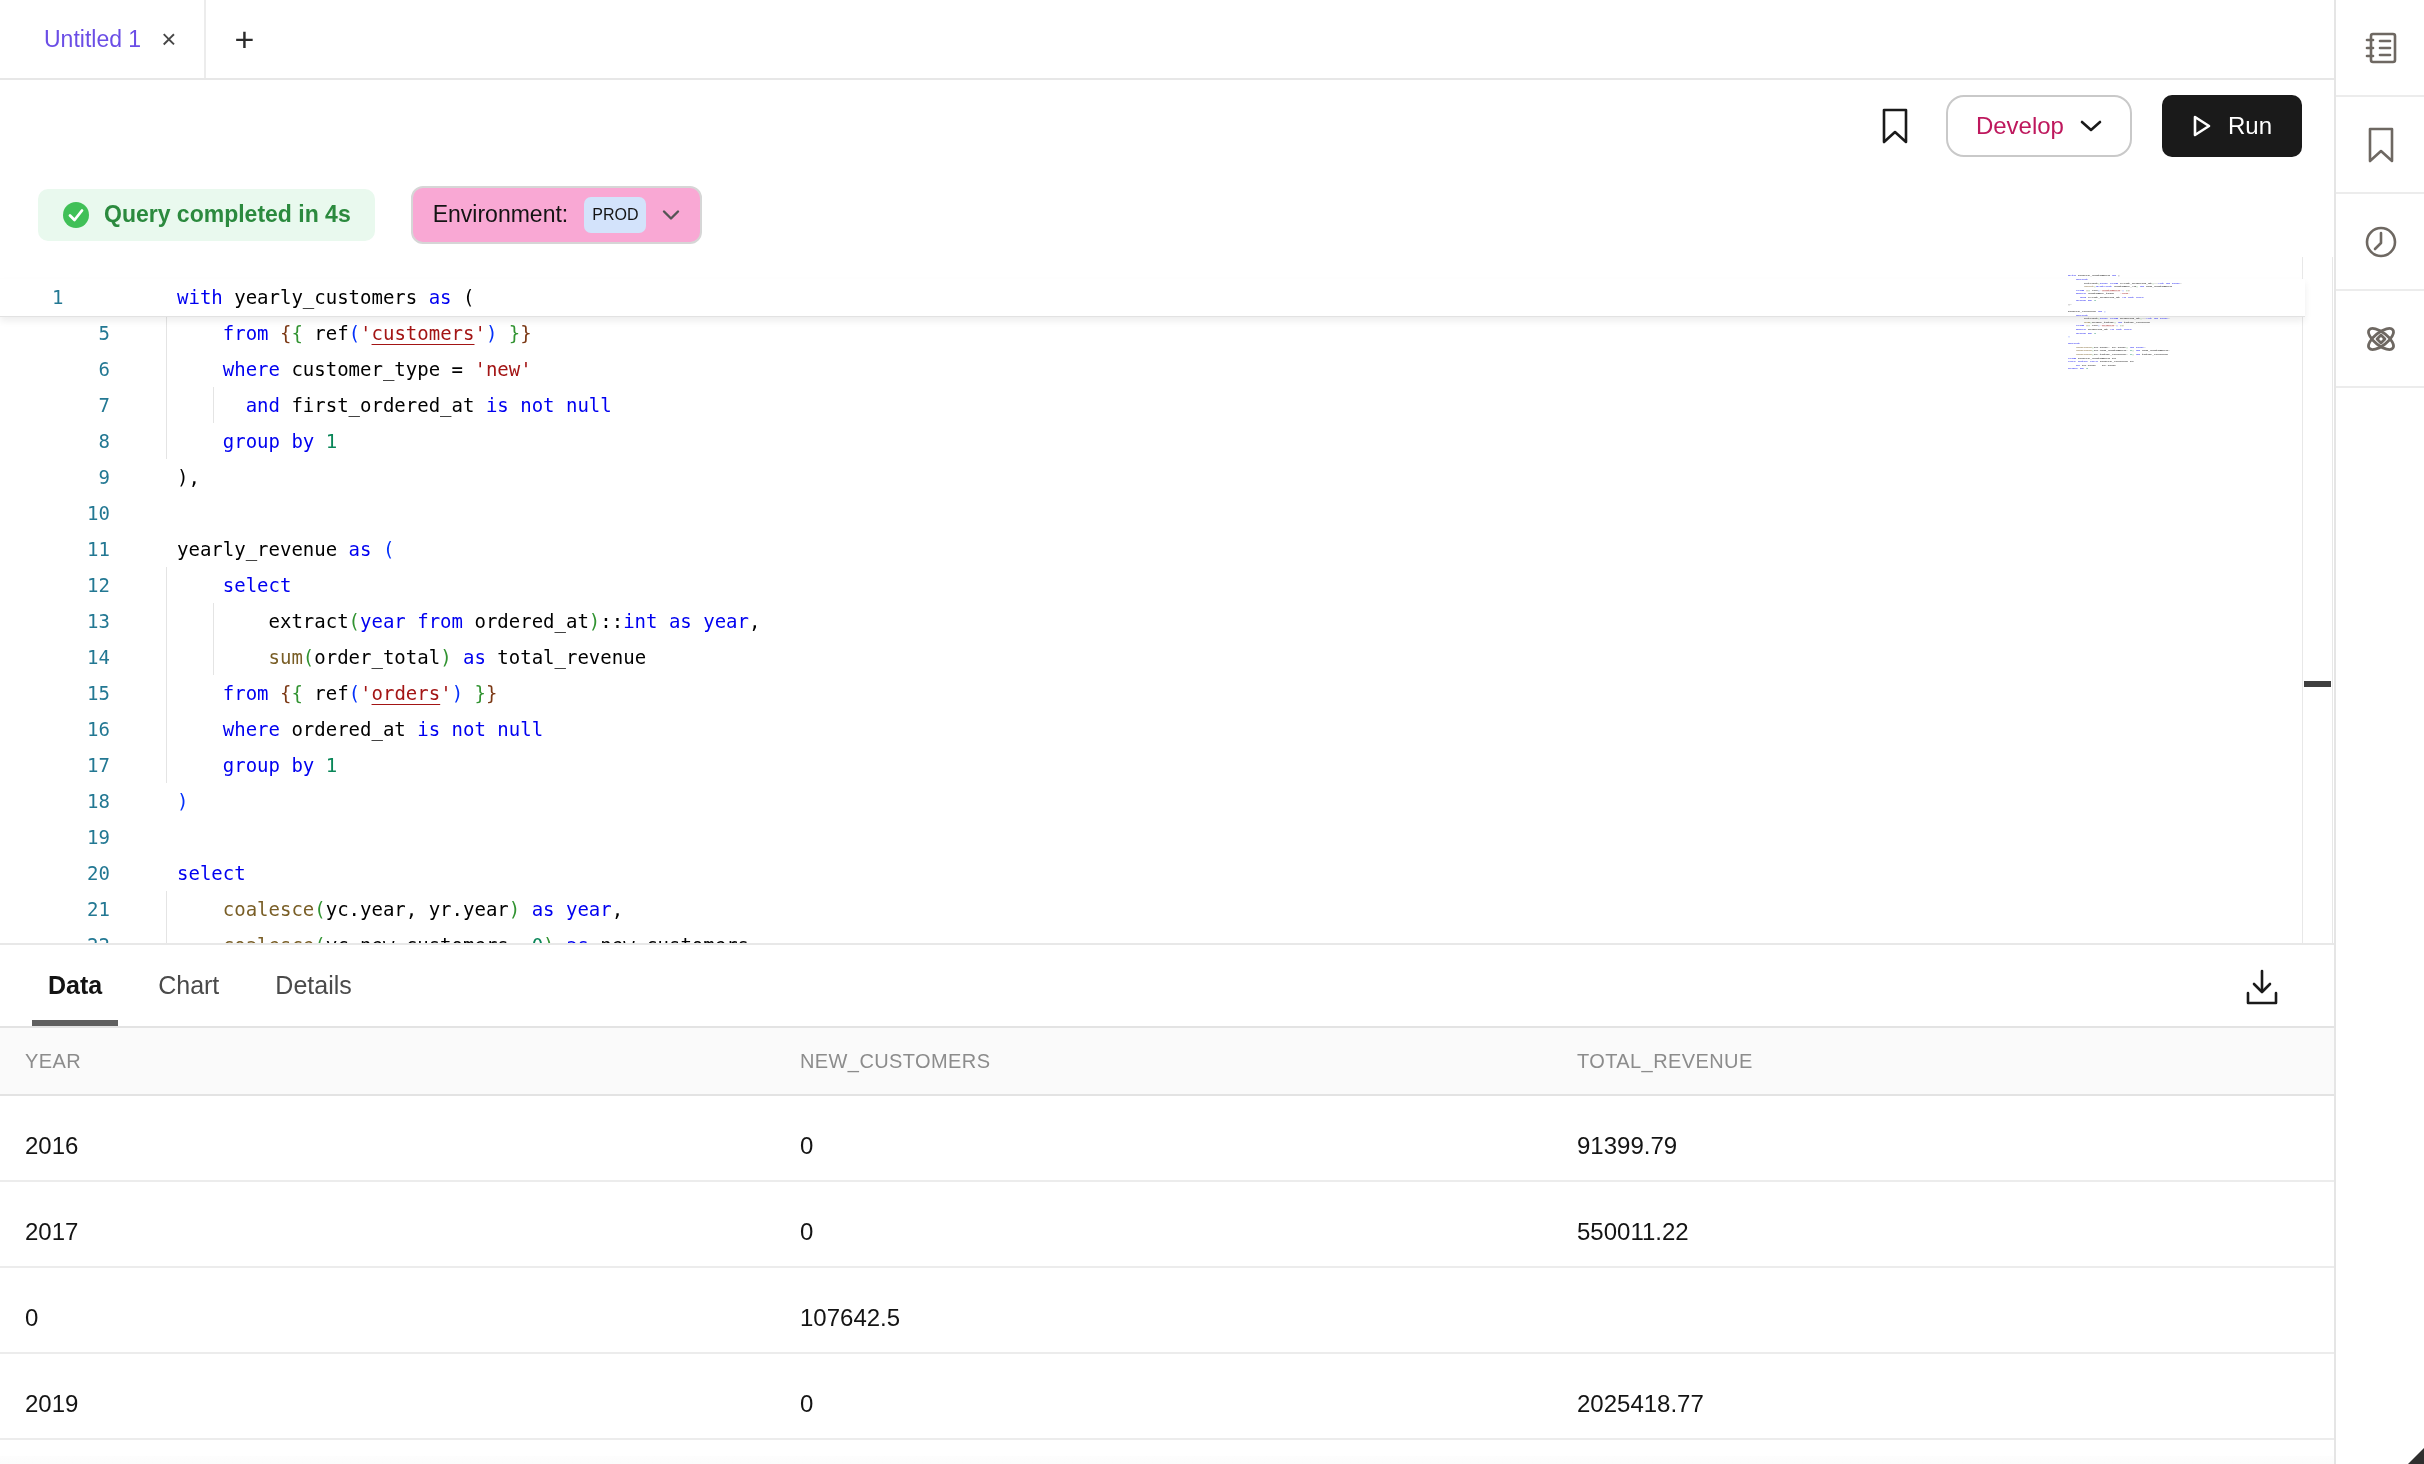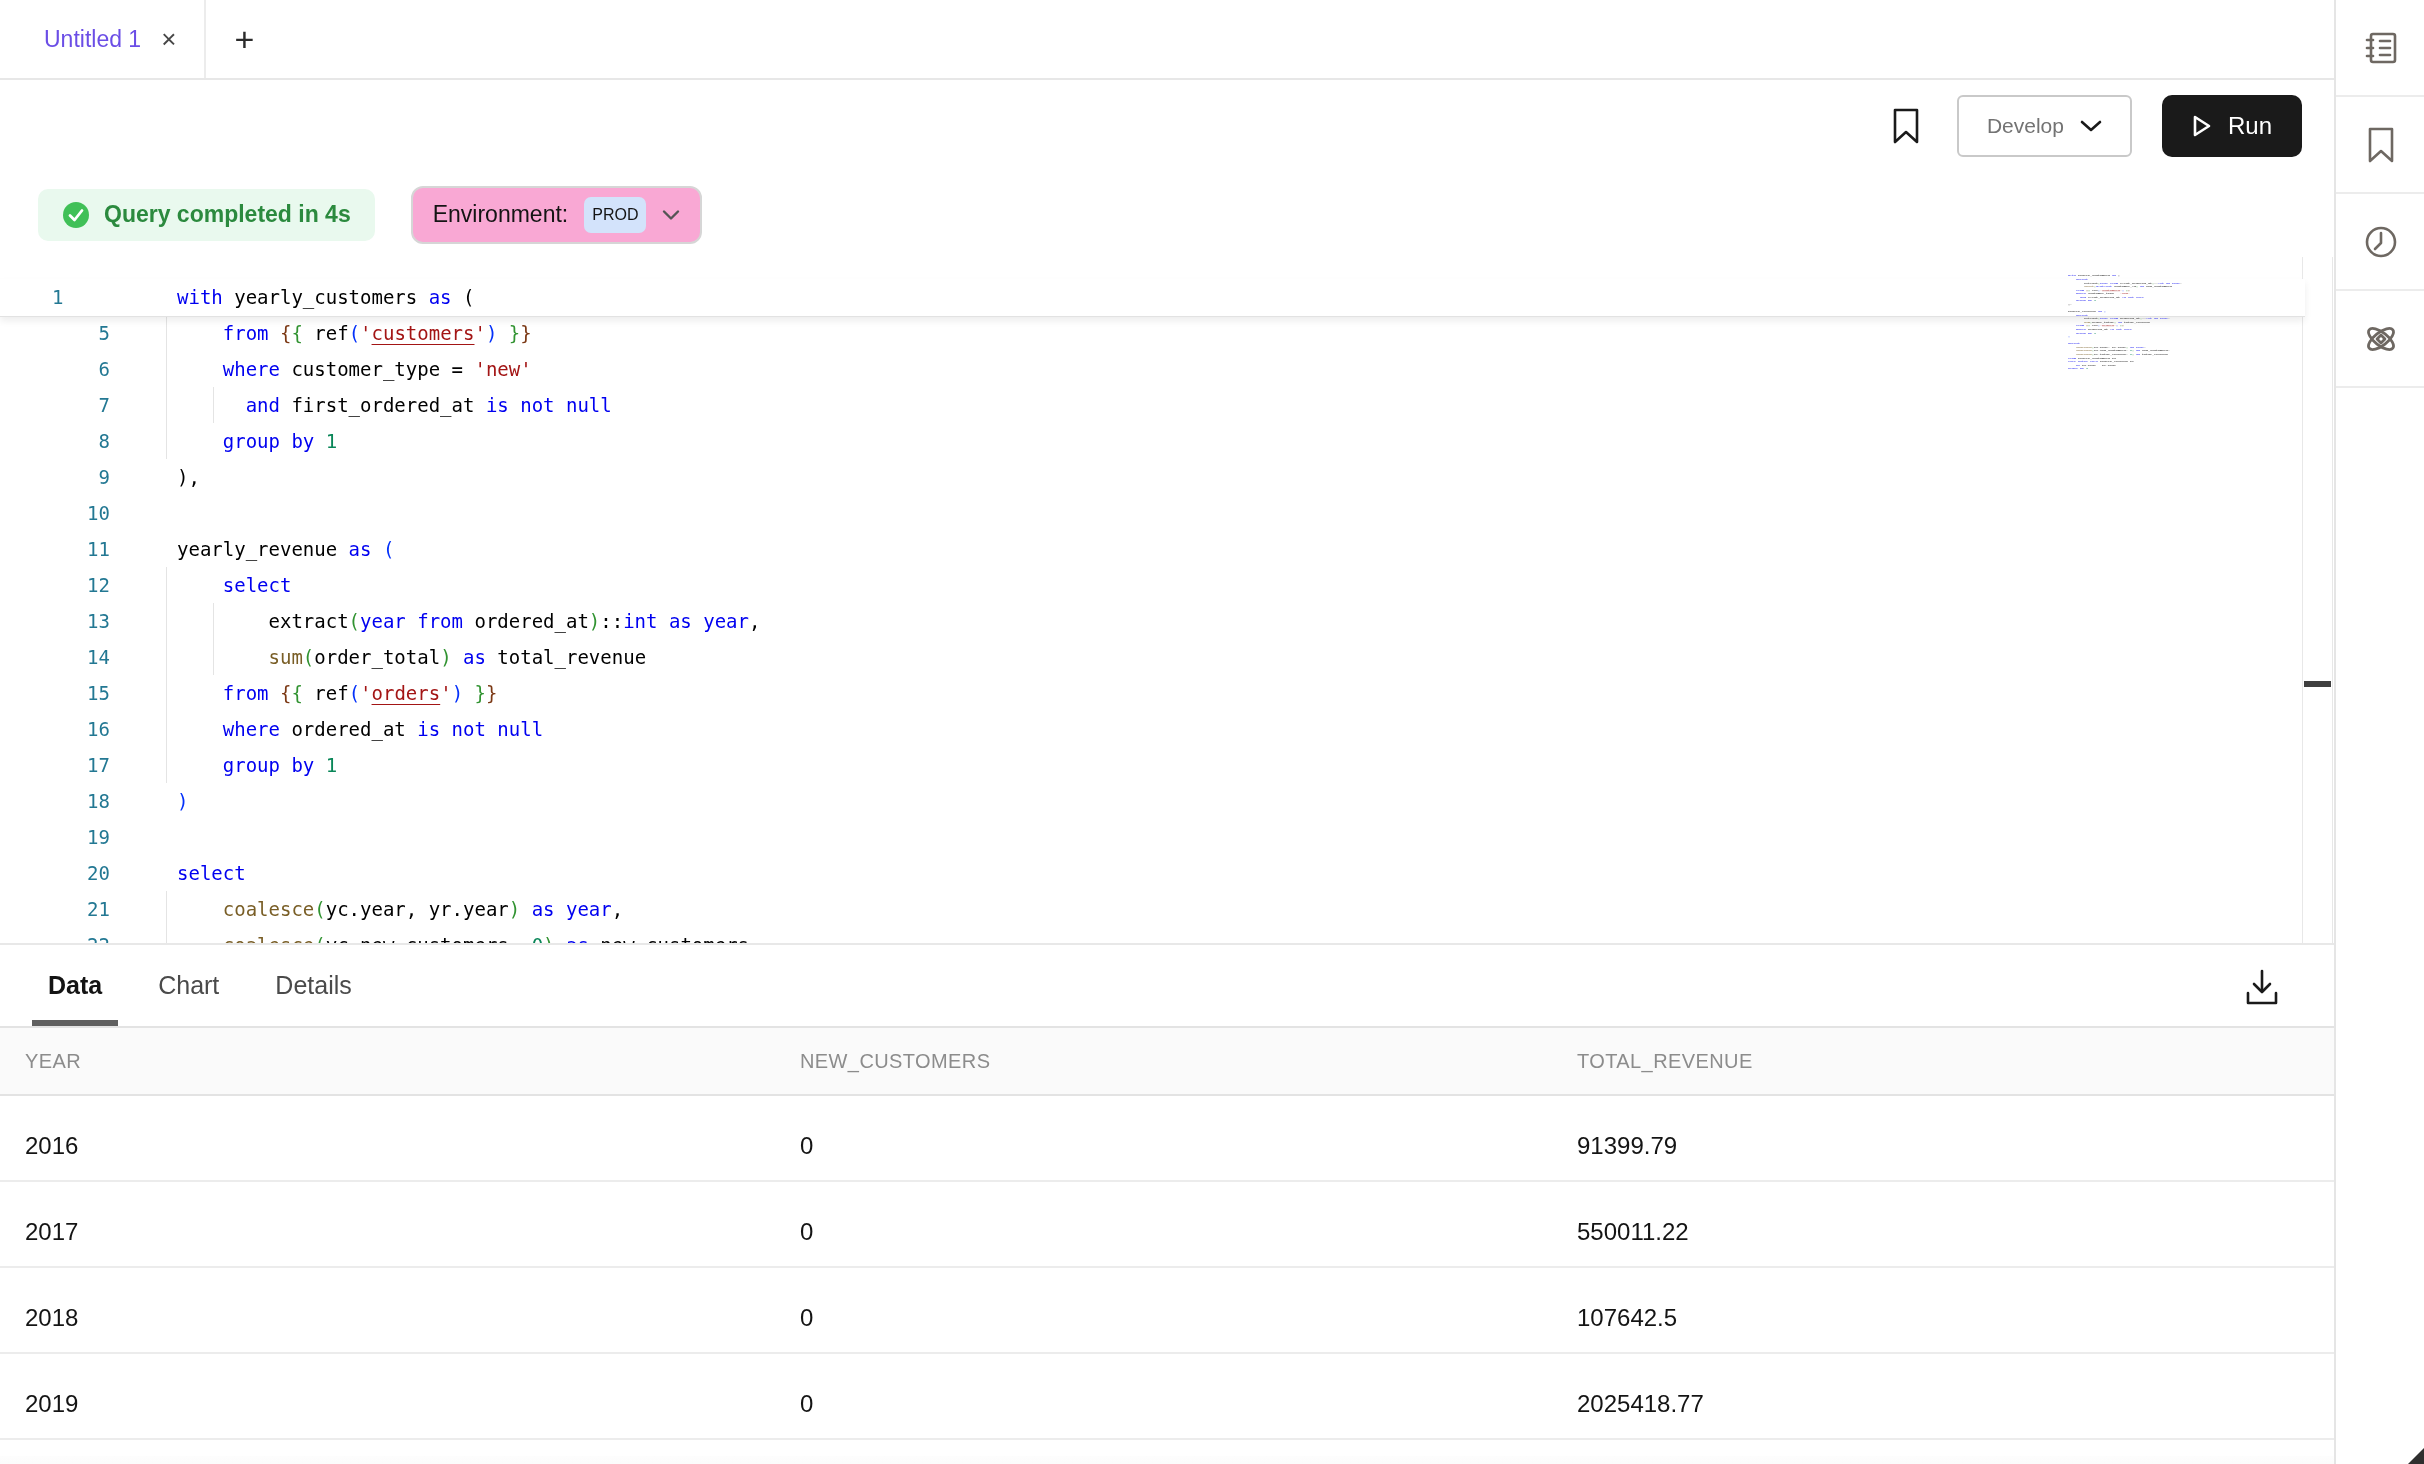--- a/index.html
+++ b/index.html
@@ -8,21 +8,21 @@
   .main-col{width:2334px;flex:none;display:flex;flex-direction:column;background:#fff;}
   
   .tabbar{height:78px;flex:none;border-bottom:2px solid #e7e7e7;display:flex;align-items:stretch;}
   .file-tab{display:flex;align-items:center;gap:20px;padding:0 28px 0 44px;border-right:2px solid #ececec;cursor:pointer;}
   .file-tab .tab-label{font-size:23px;color:#6b4ee6;}
   .tab-close{font-size:26px;color:#474747;line-height:1;}
   .new-tab{width:76px;display:flex;align-items:center;justify-content:center;font-size:34px;font-weight:300;color:#2b2b2b;cursor:pointer;}
   
   .toolbar{height:92px;flex:none;display:flex;align-items:center;justify-content:flex-end;gap:30px;padding-right:32px;}
   .icon-btn{display:flex;align-items:center;justify-content:center;cursor:pointer;background:none;border:none;padding:6px;}
-  .btn-develop{display:flex;align-items:center;gap:16px;height:62px;padding:0 28px;border:2px solid #c9c9c9;border-radius:6px;background:#fff;font-size:21px;color:#737373;cursor:pointer;font-family:inherit;}
+  .btn-develop{display:flex;align-items:center;gap:16px;height:62px;padding:0 28px;border:2px solid #c9c9c9;border-radius:18px;background:#fff;font-size:24px;color:#be185d;cursor:pointer;font-family:inherit;}
   .btn-run{display:flex;align-items:center;gap:16px;height:62px;padding:0 30px;border:none;border-radius:10px;background:#1a1a1a;color:#fff;font-size:24px;cursor:pointer;font-family:inherit;}
   
   .statusrow{height:85px;flex:none;display:flex;align-items:center;gap:36px;padding-left:38px;}
   .status-pill{display:flex;align-items:center;gap:14px;height:52px;padding:0 24px;border-radius:10px;background:#e9f9ee;}
   .status-pill .status-text{font-size:23px;font-weight:600;color:#2b8a3e;}
   .env-pill{display:flex;align-items:center;gap:16px;height:54px;padding:0 20px;border:2px solid #d6d6d6;border-radius:12px;background:#f9a8d4;cursor:pointer;}
   .env-label{font-size:23px;color:#141414;}
   .env-badge{display:flex;align-items:center;height:36px;padding:0 8px;border-radius:7px;background:#d3e3fb;font-size:16px;color:#141414;}
   
   .editor{height:686px;flex:none;position:relative;overflow:hidden;background:#fff;font-family:"DejaVu Sans Mono",monospace;}
@@ -244,21 +244,20 @@
             <div class="tcell">2016</div>
             <div class="tcell">0</div>
             <div class="tcell">91399.79</div>
           </div>
           <div class="trow">
             <div class="tcell">2017</div>
             <div class="tcell">0</div>
             <div class="tcell">550011.22</div>
           </div>
           <div class="trow">
-            <div class="tcell">2018</div>
             <div class="tcell">0</div>
             <div class="tcell">107642.5</div>
           </div>
           <div class="trow">
             <div class="tcell">2019</div>
             <div class="tcell">0</div>
             <div class="tcell">2025418.77</div>
           </div>
           <div class="trow">
             <div class="tcell">2024</div>

